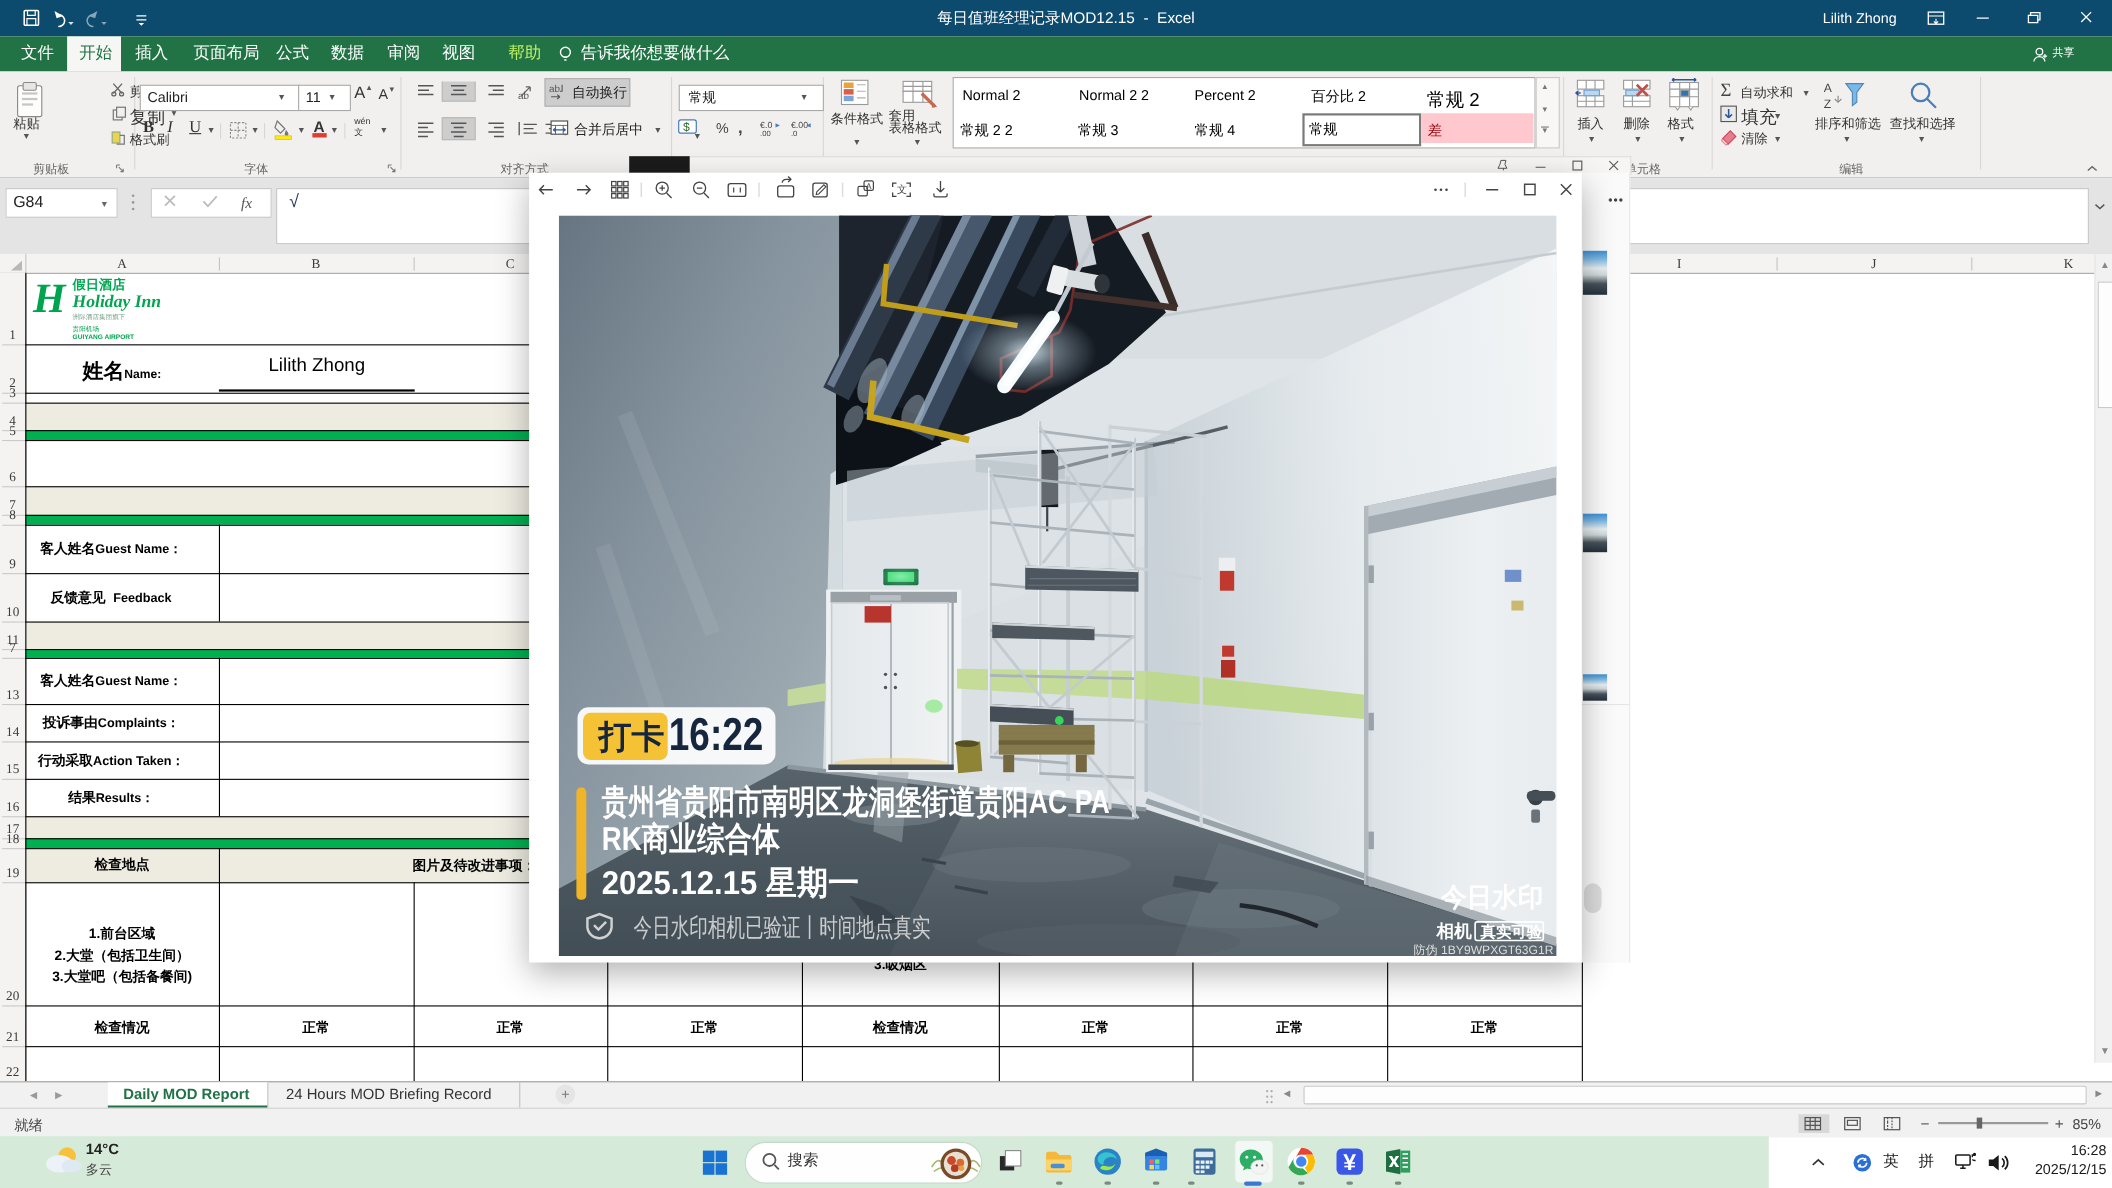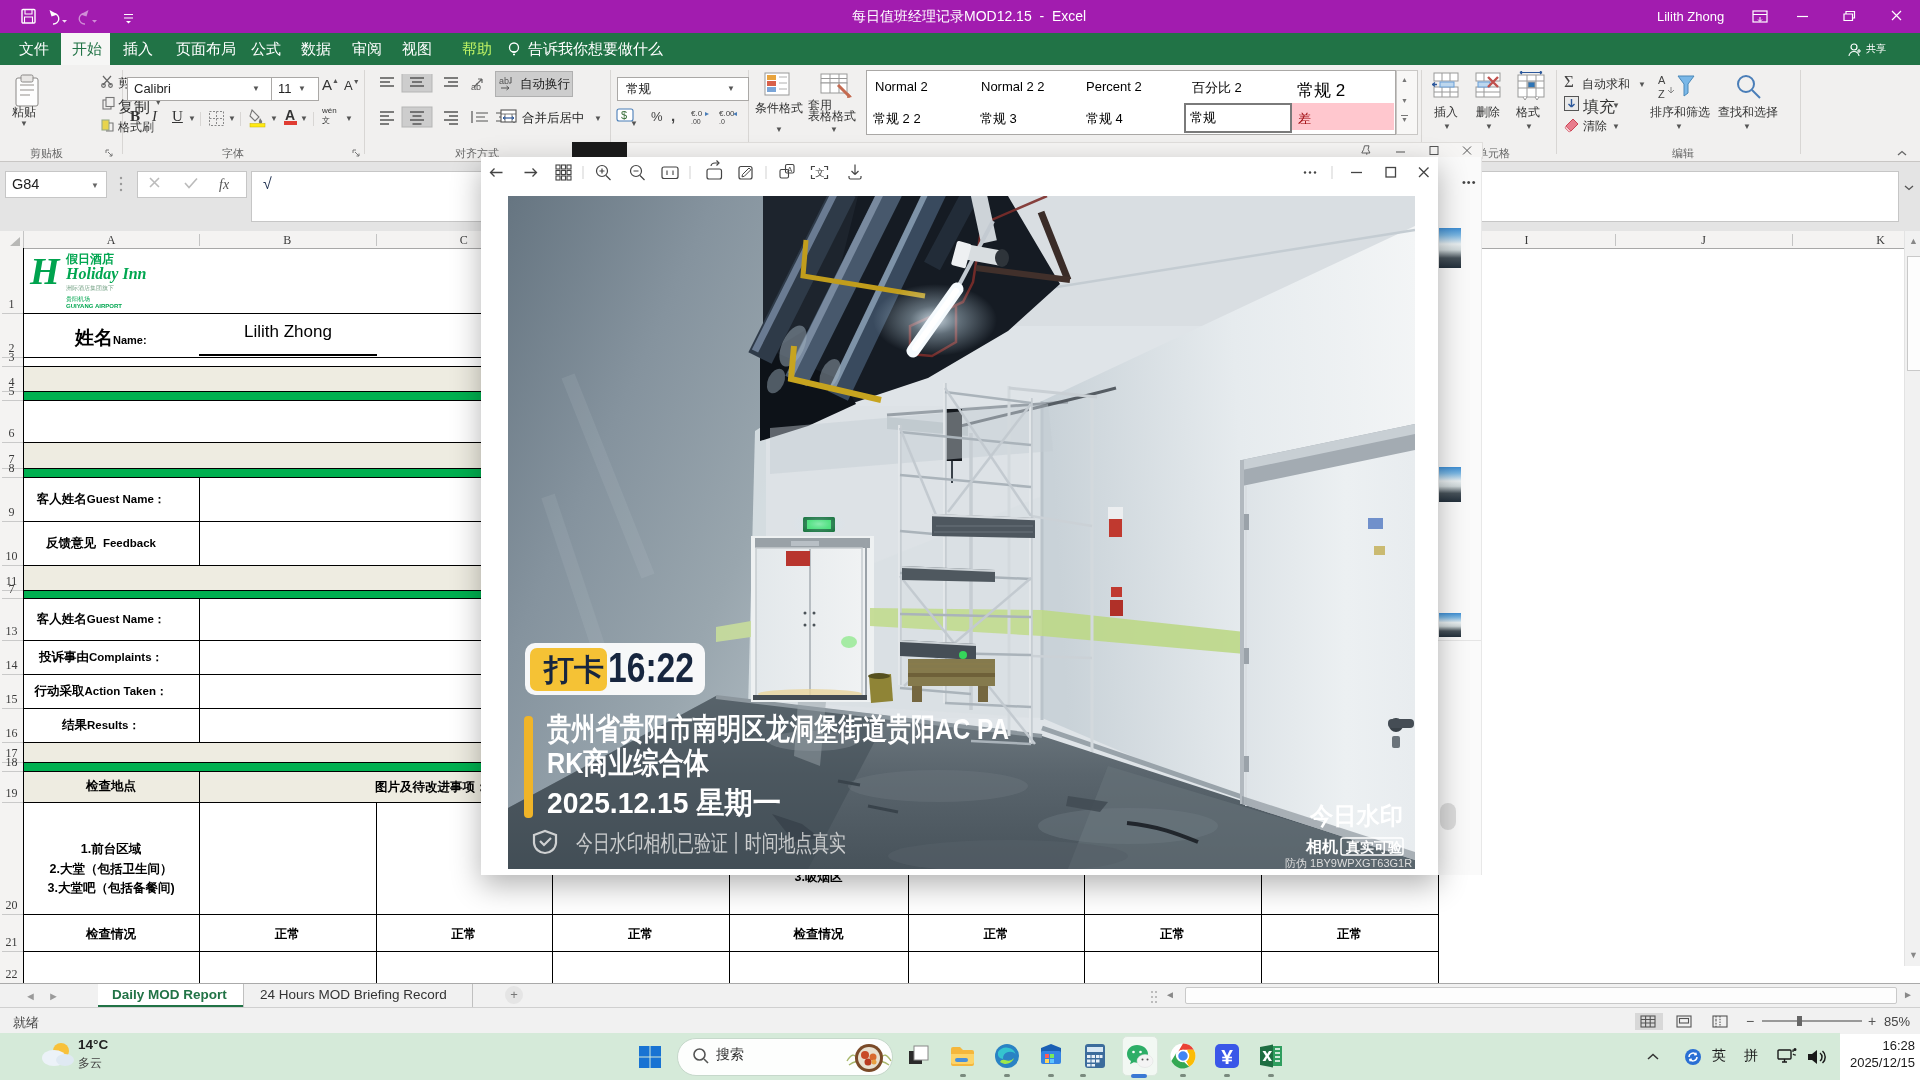--- a/index.html
+++ b/index.html
@@ -6,21 +6,21 @@
 .abs{position:absolute;}
 .tabtxt{color:#fff;font-size:15px;line-height:32px;position:absolute;}
 .colL{font-family:"Liberation Serif",serif;font-size:12px;color:#3b3b3b;text-align:center;}
 .rowN{font-family:"Liberation Serif",serif;font-size:12px;color:#3b3b3b;text-align:center;position:absolute;width:23px;}
 .ct{position:absolute;font-weight:bold;color:#000;text-align:center;font-size:12.5px;}
 .hline{position:absolute;height:1px;background:#000;}
 .vline{position:absolute;width:1px;background:#000;}
 </style></head>
 <body>
 
-<div class="abs" style="left:0;top:0;width:1920px;height:33px;background:#a21caf">
+<div class="abs" style="left:0;top:0;width:1920px;height:33px;background:#0c4a6e">
 <svg class="abs" style="left:20px;top:7px" width="140" height="19" fill="none" stroke="#fff" stroke-width="1.4">
  <rect x="2" y="2.5" width="13" height="13.5" rx="1"></rect>
       <path d="M5,2.5 v4.5 h7 v-4.5 M4.5,16 v-6 h8 v6" stroke-width="1.1"></path>
  <path d="M34,6.5 a5.2,5.2 0 1 1 -1,10.5"></path>
  <polygon points="29.5,3 31.5,9.5 37.5,7.5" fill="#fff" stroke="none"></polygon>
  <polygon points="42,13 47,13 44.5,15.8" fill="#fff" stroke="none" opacity=".85"></polygon>
  <g opacity=".5">
         <path d="M64,6.5 a5.2,5.2 0 1 0 1,10.5"></path>
  <polygon points="68.5,3 66.5,9.5 60.5,7.5" fill="#fff" stroke="none"></polygon>
  <polygon points="72,13 77,13 74.5,15.8" fill="#fff" stroke="none"></polygon>
@@ -825,21 +825,21 @@
  <text x="68" y="655" font-size="23" fill="#e2e2e2" textLength="270" lengthAdjust="spacingAndGlyphs">今日水印相机已验证丨时间地点真实</text>
 </g>
 <text x="802" y="628" font-size="24" font-weight="bold" fill="#ffffff" textLength="93" lengthAdjust="spacingAndGlyphs">今日水印</text>
 <text x="798" y="656" font-size="16" font-weight="bold" fill="#ffffff">相机</text>
 <rect x="833" y="642" width="62" height="17" rx="2" fill="none" stroke="#ffffff" stroke-width="1.5"></rect>
 <text x="838" y="656" font-size="14" font-weight="bold" fill="#ffffff">真实可验</text>
 <text x="777" y="671" font-size="11" fill="#dddddd">防伪 1BY9WPXGT63G1R</text>
 
 </svg>
 
-<div class="abs" style="left:0;top:1033px;width:1840px;height:47px;background:#d5ead9">
+<div class="abs" style="left:0;top:1033px;width:1608px;height:47px;background:#d5ead9">
 <svg class="abs" style="left:40px;top:6px" width="36" height="34">
  <circle cx="21" cy="12" r="8" fill="#f8c13a"></circle>
  <ellipse cx="14" cy="19" rx="12" ry="8" fill="#ecf2f8"></ellipse>
  <ellipse cx="25" cy="21" rx="9" ry="6" fill="#dfe9f2"></ellipse>
 </svg>
 <div class="abs" style="left:78px;top:4px;font-size:13.5px;color:#222;font-weight:bold">14°C</div>
 <div class="abs" style="left:78px;top:22px;font-size:12px;color:#444">多云</div>
 <svg class="abs" style="left:638px;top:12px" width="24" height="24" viewBox="0 0 24 24">
  <rect x="1" y="1" width="10.5" height="10.5" fill="#1873d3"></rect>
       <rect x="12.5" y="1" width="10.5" height="10.5" fill="#1873d3"></rect>

